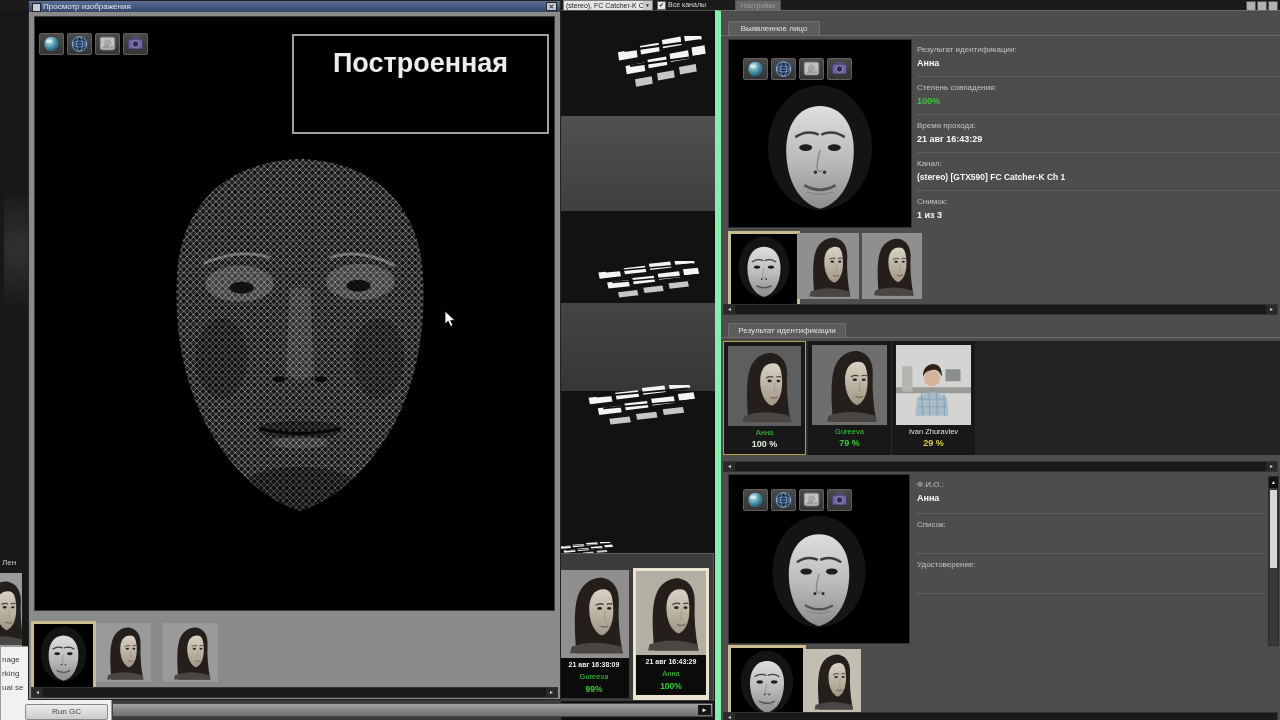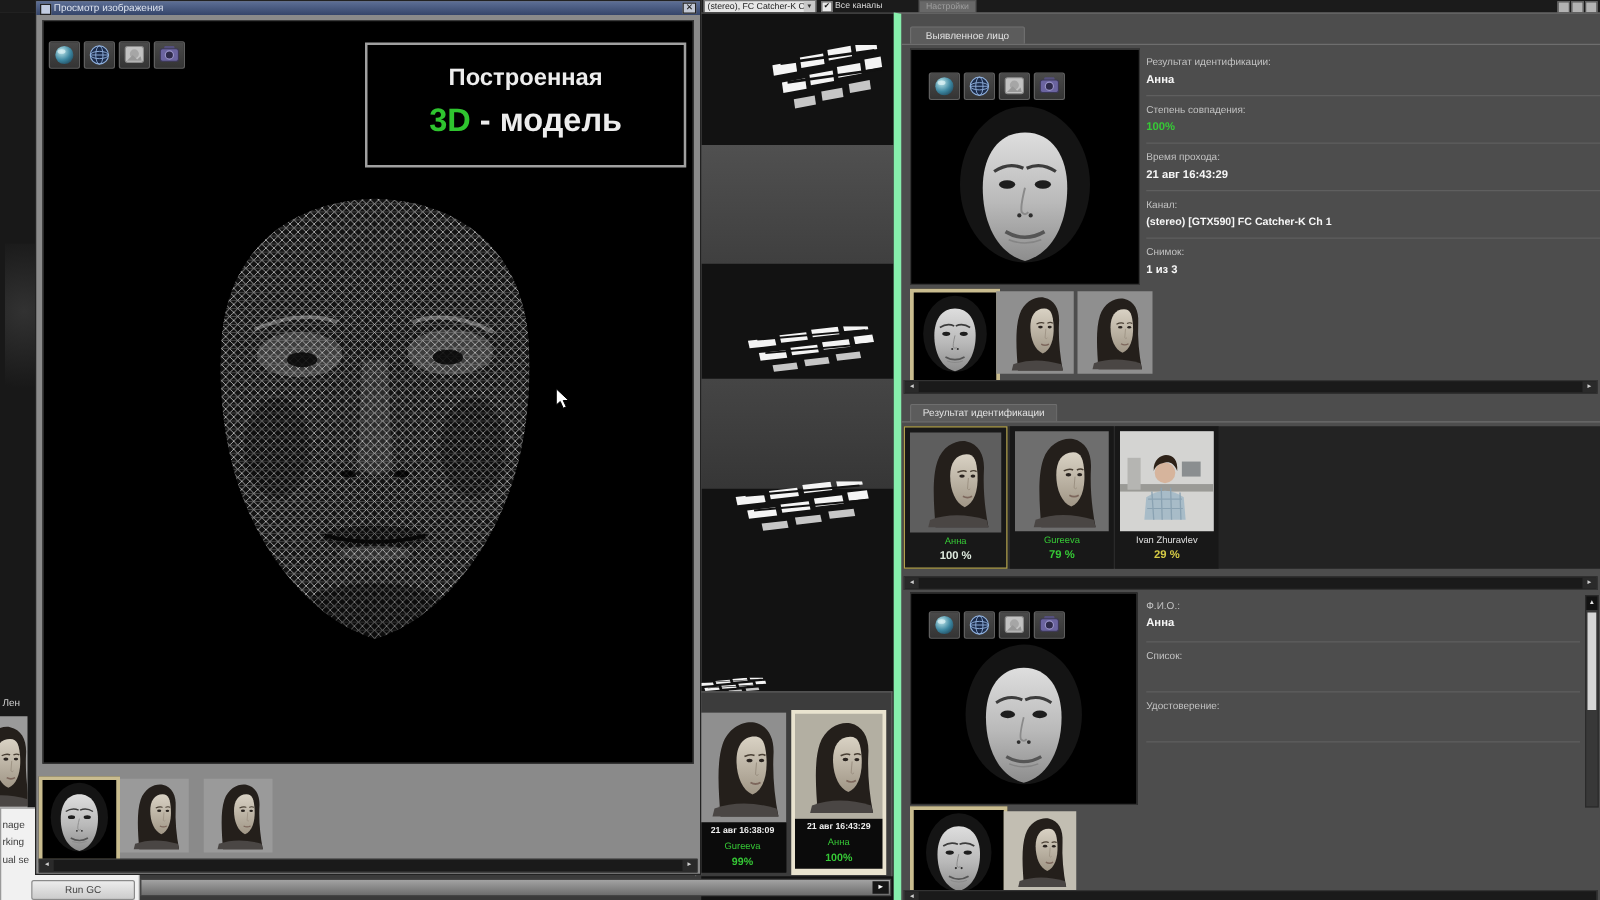--- a/index.html
+++ b/index.html
@@ -114,21 +114,21 @@
   .titlebar{left:0;top:0;right:0;height:11px;
             background:linear-gradient(#5d6f96,#35456a);color:#dde3ef;font-size:8px;line-height:11px;
             padding-left:14px;overflow:hidden}
   .titleicon{left:3px;top:2px;width:7px;height:7px;background:#c2cce0;border:1px solid #222}
   .closebtn{right:3px;top:1px;width:11px;height:9px;background:#c2c8d4;border:1px solid #222;
             font-size:7px;line-height:8px;text-align:center;color:#111;padding:0}
   .canvas{left:5px;top:15px;width:521px;height:595px;background:#000;border:1px solid #3a3a3a;
           box-sizing:border-box;overflow:hidden}
   .modelbox{left:257px;top:17px;width:253px;height:96px;background:#000;border:2px solid #a0a0a0;
             text-align:center;color:#ededed;font-weight:bold}
-  .modelbox .l1{font-size:19px;line-height:34px;margin-top:10px}
+  .modelbox .l1{font-size:27px;line-height:34px;margin-top:10px}
   .modelbox .l2{font-size:26px;line-height:32px}
   .modelbox .g3d{color:#2fc42f}
   .wire{left:91px;top:130px;width:348px;height:372px}
   .wire svg{width:100%;height:100%;display:block}
   .cursor{left:409px;top:293px;width:12px;height:18px}
 </style>
 </head>
 <body>
 
 <svg class="hidden-defs" aria-hidden="true">
@@ -548,24 +548,20 @@
           </button>
         <button class="icon-btn">
             <svg>
               <use href="#sym-ico-camera"></use>
             </svg>
           </button>
       </div>
 
       <div class="abs modelbox">
         <div class="l1">Построенная</div>
-        <div class="l2">
-          <span class="g3d">3D</span>
-          <span>- модель</span>
-        </div>
       </div>
 
       <div class="abs wire">
         <svg>
             <use href="#sym-wireface"></use>
           </svg>
       </div>
 
       <svg class="abs cursor">
           <use href="#sym-cursor"></use>

